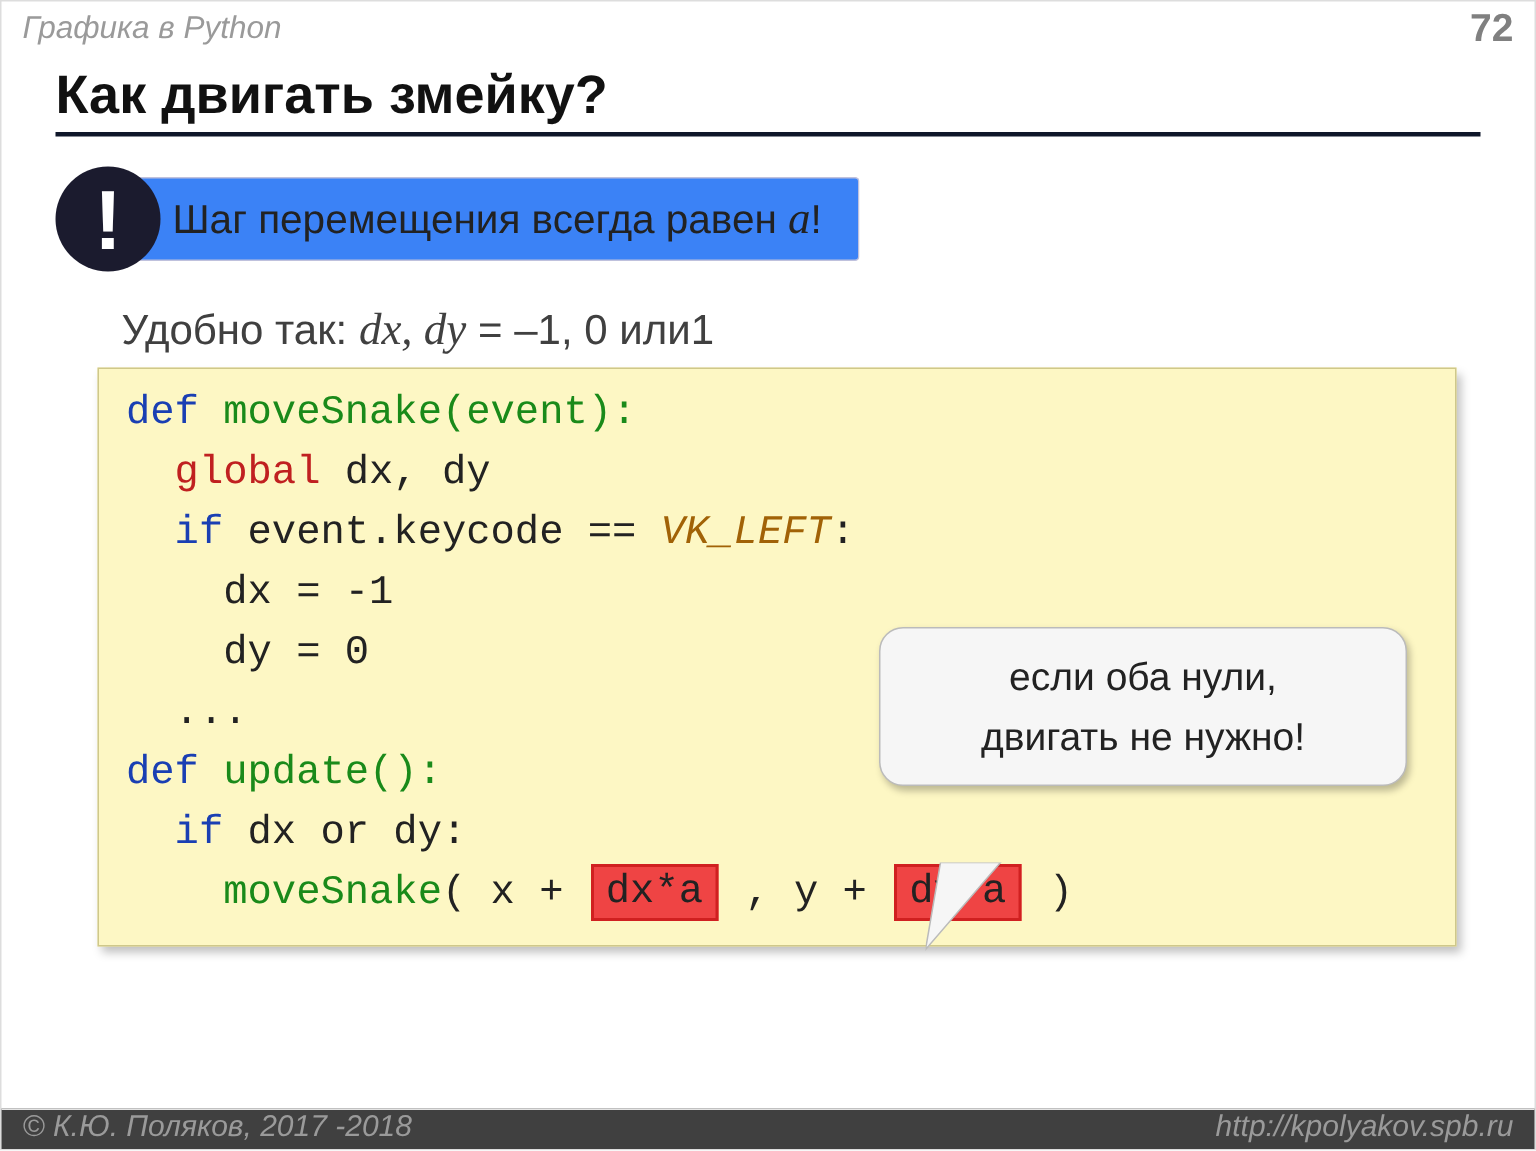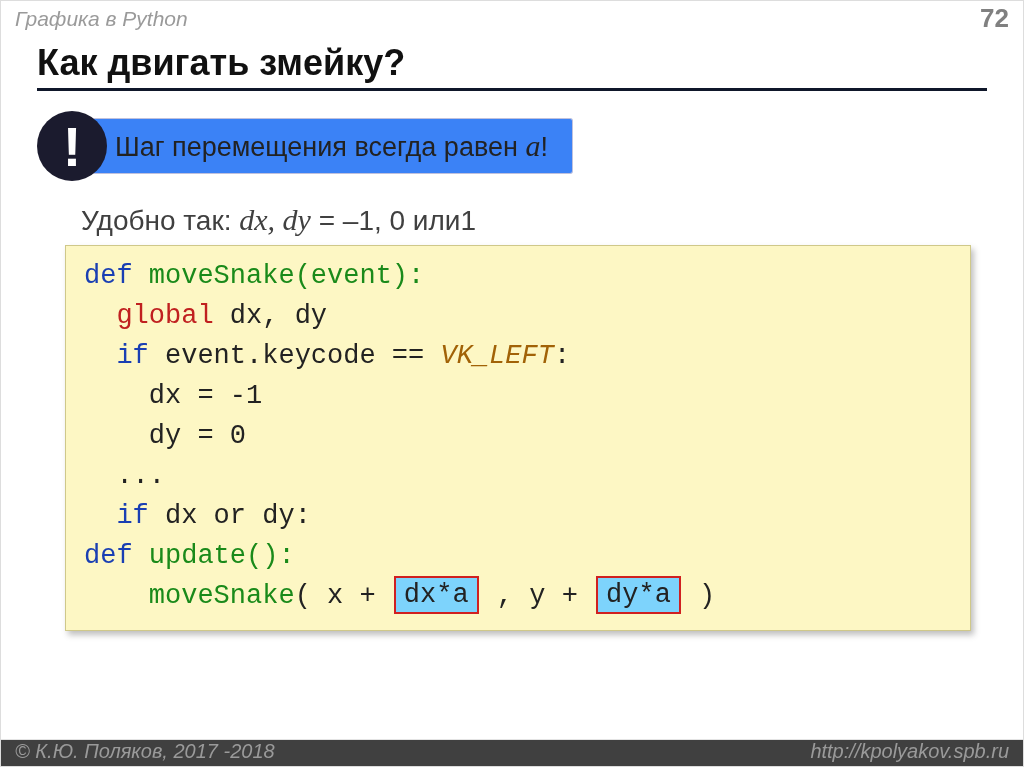--- a/index.html
+++ b/index.html
@@ -102,21 +102,21 @@
     color: #222;
   }
   .kw { color: #1a3fb3; }
   .fn { color: #1a8a1a; }
   .glb { color: #c02020; }
   .cst { color: #a16207; font-style: italic; }
   .call { color: #1a8a1a; }
   .code-line { white-space: pre; }
   .hl {
     display: inline-block;
-    background: #7dd3fc;
+    background: #ef4444;
     border: 2px solid #d02020;
     padding: 0 8px;
     margin: 0 2px;
     line-height: 34px;
     vertical-align: 1px;
   }
   .callout {
     position: absolute;
     right: 32px;
     top: 172px;
@@ -179,24 +179,34 @@
       <span>Удобно так: </span><span class="math">dx, dy</span><span> = –1, 0 или1</span>
     </div>
 
     <div class="code-box">
       <div class="code-line"><span class="kw">def</span> <span class="fn">moveSnake(event):</span></div>
       <div class="code-line">  <span class="glb">global</span> <span>dx, dy</span></div>
       <div class="code-line">  <span class="kw">if</span> <span>event.keycode == </span><span class="cst">VK_LEFT</span><span>:</span></div>
       <div class="code-line">    <span>dx = -1</span></div>
       <div class="code-line">    <span>dy = 0</span></div>
       <div class="code-line">  <span>...</span></div>
+      <div class="code-line"><span class="kw">def</span> <span class="fn">update():</span></div>
       <div class="code-line">  <span class="kw">if</span> <span>dx or dy:</span></div>
-      <div class="code-line"><span class="kw">def</span> <span class="fn">update():</span></div>
       <div class="code-line">    <span class="call">moveSnake</span><span>( x + </span><span class="hl">dx*a</span><span> , y + </span><span class="hl">dy*a</span><span> )</span></div>
 
+      <div class="callout">
+        <div>если оба нули,</div>
+        <div>двигать не нужно!</div>
+        <div class="callout-tail">
+          <svg width="70" height="60">
+            <polygon points="10,0 50,0 0,58" fill="#f6f6f6" stroke="#bbb" stroke-width="1"></polygon>
+            <polygon points="12,0 48,0 48,-2 12,-2" fill="#f6f6f6"></polygon>
+          </svg>
+        </div>
+      </div>
     </div>
 
   </div>
 
   <div class="bottom-bar">
     <span>© К.Ю. Поляков, 2017 -2018</span>
     <span>http://kpolyakov.spb.ru</span>
   </div>
 
 </div>

